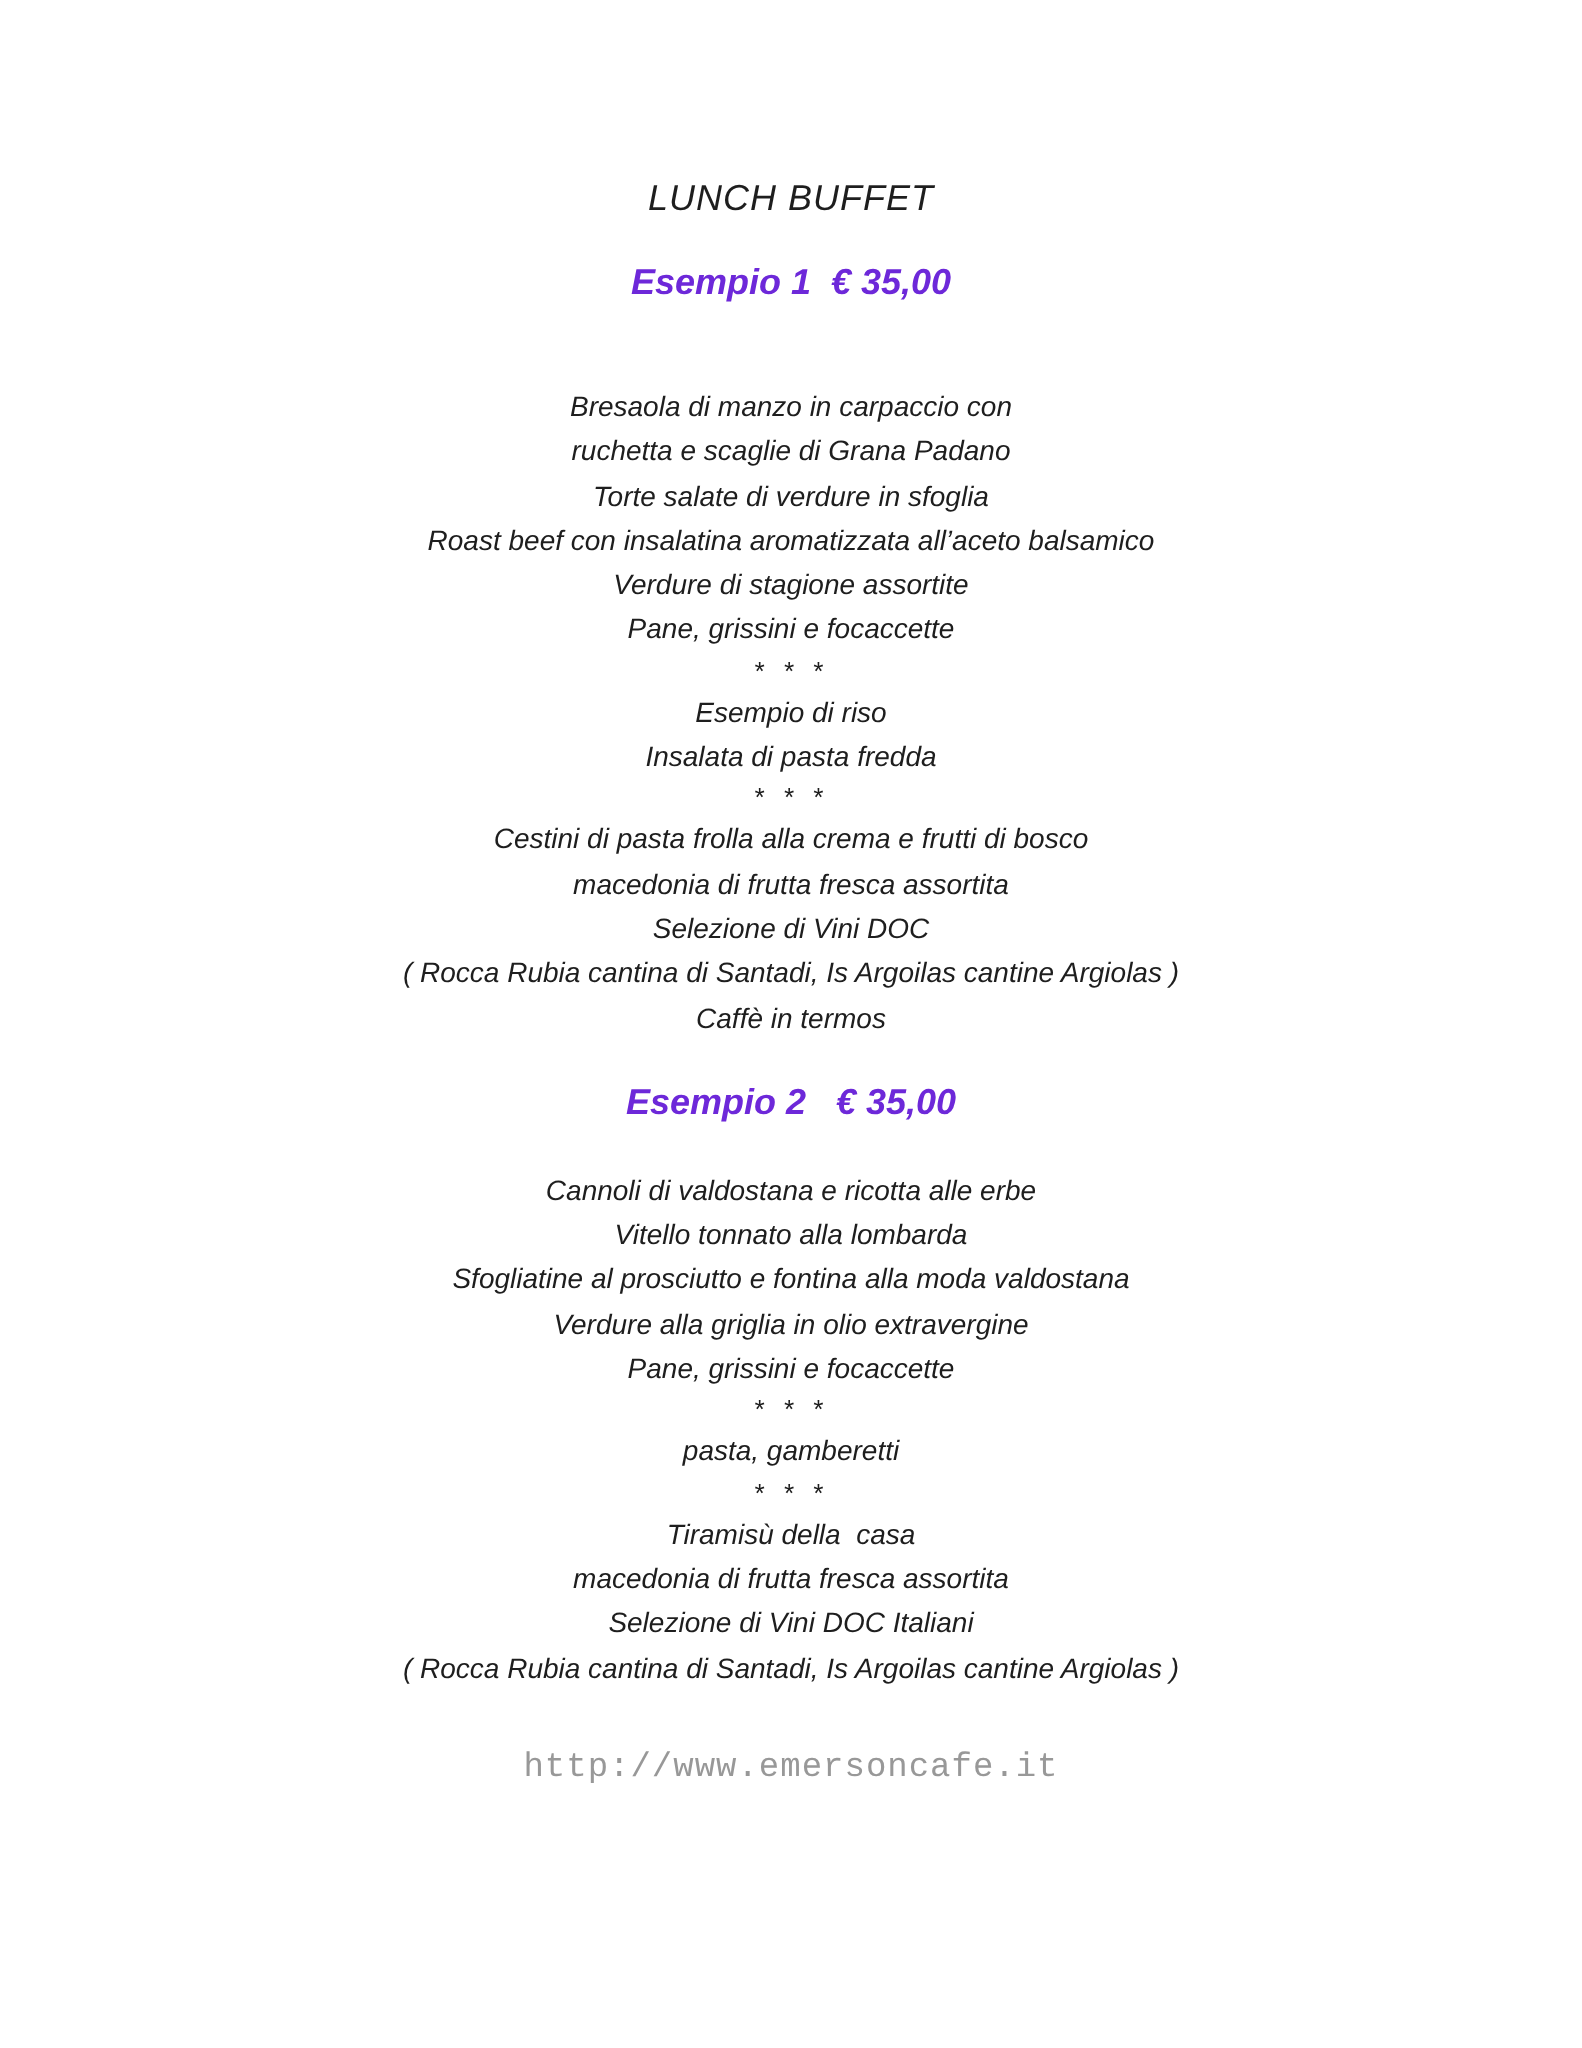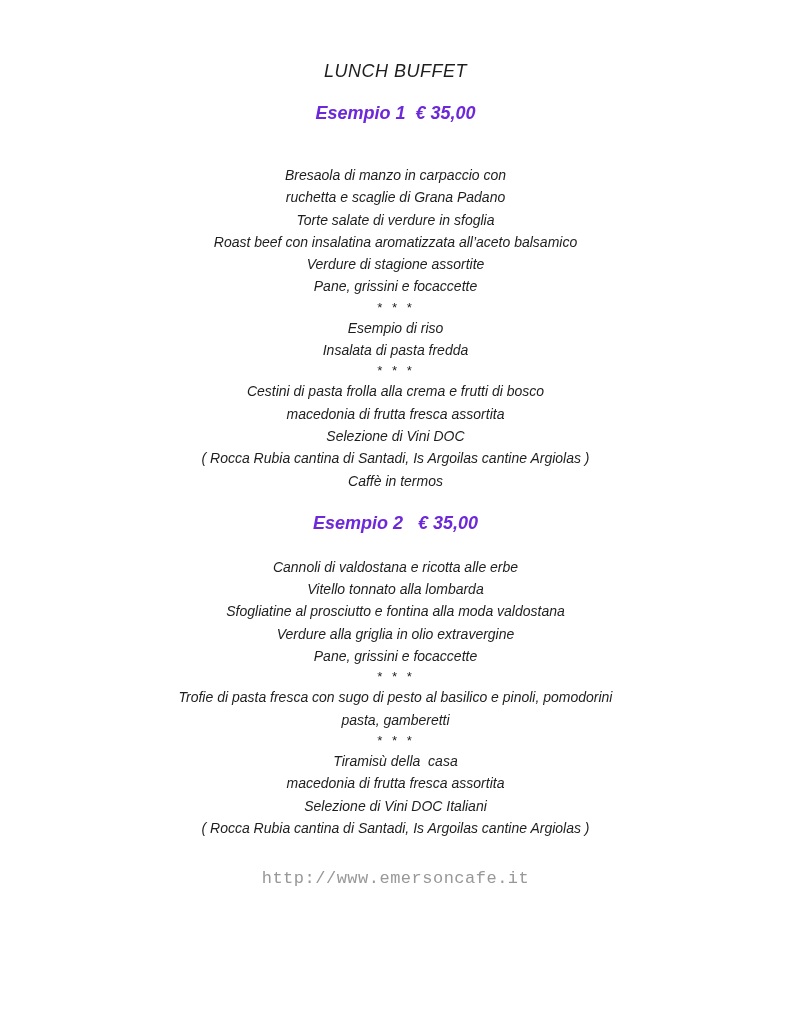--- a/index.html
+++ b/index.html
@@ -11,21 +11,21 @@
     width: 791px;
     height: 1024px;
     font-family: "Liberation Sans", sans-serif;
     color: #1e1e1e;
     overflow: hidden;
   }
   .page {
     width: 791px;
     height: 1024px;
     box-sizing: border-box;
-    padding-top: 60px;
+    padding-top: 88px;
     text-align: center;
     background: #ffffff;
   }
   .menu-title {
     font-style: italic;
     font-size: 18px;
     line-height: 22px;
     letter-spacing: 0.5px;
     color: #1e1e1e;
   }
@@ -102,21 +102,20 @@
         <div class="section-heading">Esempio 2   € 35,00</div>
         <div class="course-block">
           <div class="menu-line">Cannoli di valdostana e ricotta alle erbe</div>
           <div class="menu-line">Vitello tonnato alla lombarda</div>
           <div class="menu-line">Sfogliatine al prosciutto e fontina alla moda valdostana</div>
           <div class="menu-line">Verdure alla griglia in olio extravergine</div>
           <div class="menu-line">Pane, grissini e focaccette</div>
         </div>
         <div class="separator">* * *</div>
         <div class="course-block">
-          <div class="menu-line">Trofie di pasta fresca con sugo di pesto al basilico e pinoli, pomodorini</div>
           <div class="menu-line">pasta, gamberetti</div>
         </div>
         <div class="separator">* * *</div>
         <div class="course-block">
           <div class="menu-line">Tiramisù della  casa</div>
           <div class="menu-line">macedonia di frutta fresca assortita</div>
           <div class="menu-line">Selezione di Vini DOC Italiani</div>
           <div class="menu-line">( Rocca Rubia cantina di Santadi, Is Argoilas cantine Argiolas )</div>
         </div>
       </section>

